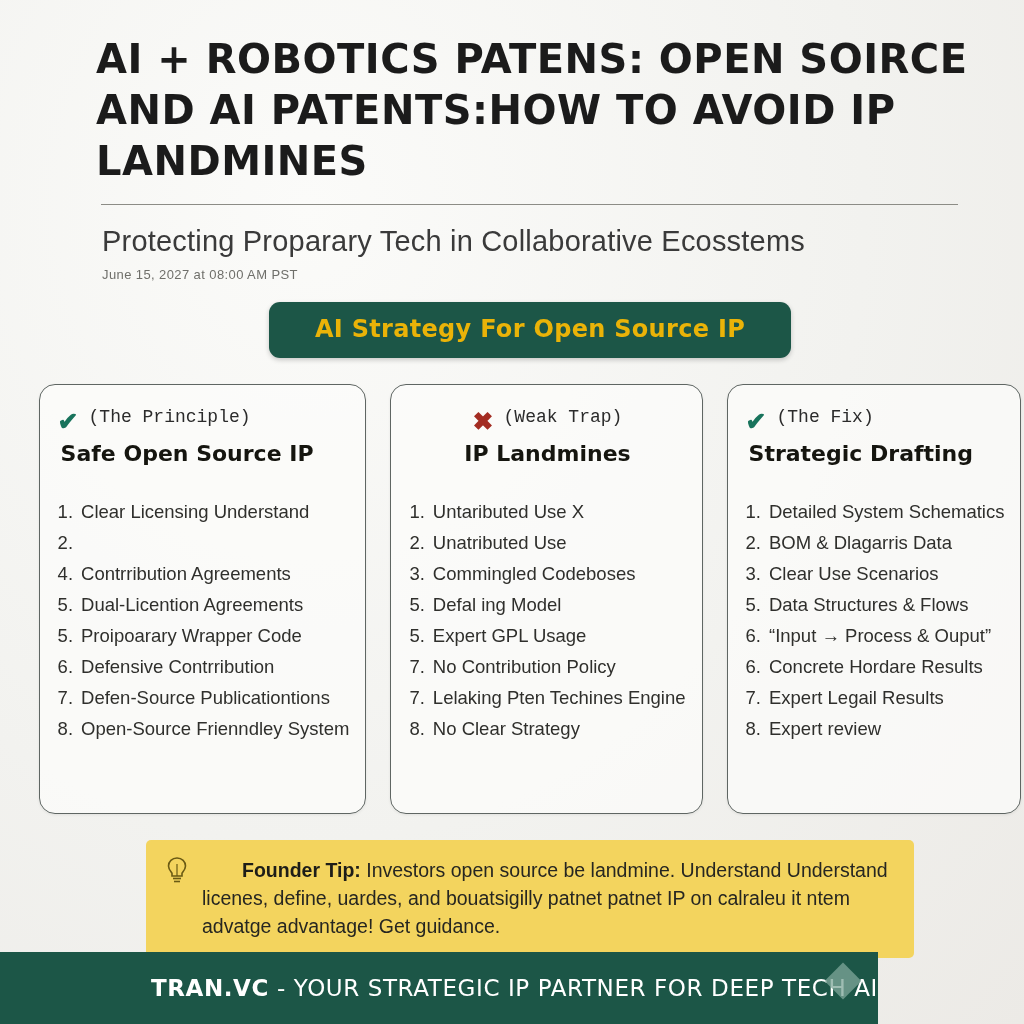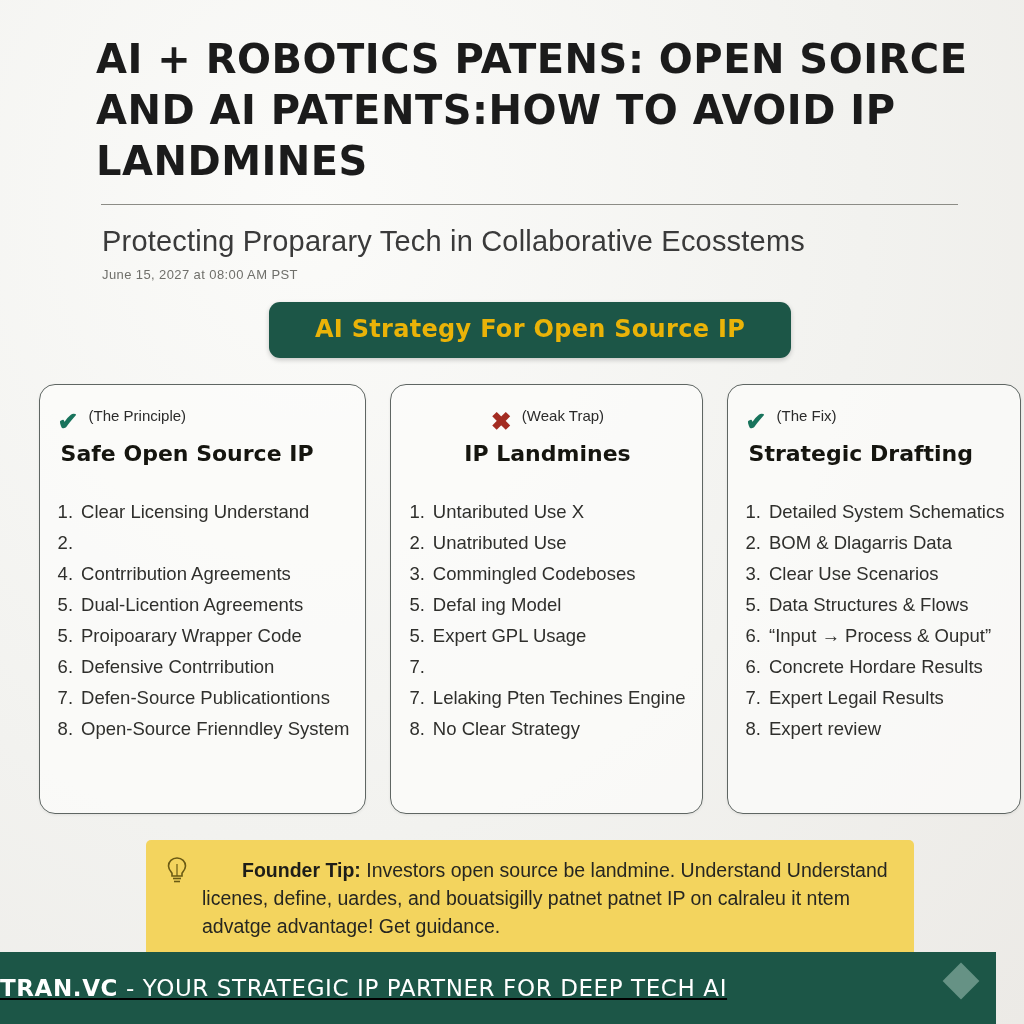--- a/index.html
+++ b/index.html
@@ -98,23 +98,23 @@
   .mark {
     font-size: 25px;
     line-height: 1;
     font-weight: bold;
     position: relative;
     top: 2px;
   }
   .mark.ok { color: #18735c; }
   .mark.bad { color: #a32c22; }
   .card-kicker {
-    font-size: 15px;
+    font-size: 18px;
     color: #2b2b2b;
-    font-family: Liberation Sans, sans-serif;
+    font-family: Liberation Mono, monospace;
   }
   .card-title {
     margin: 9px 0 0 3px;
     font-size: 22px;
     font-weight: bold;
     color: #15150f;
     font-family: "DejaVu Sans", sans-serif;
   }
   .card.center .card-head,
   .card.center .card-title {
@@ -169,28 +169,27 @@
   .tip-label {
     font-weight: bold;
     color: #1d1d18;
     margin-left: 40px;
   }
   
   .footer {
     position: absolute;
     left: 0;
     bottom: 0;
-    width: 996px;
+    width: 878px;
     height: 72px;
     background: #1c5647;
     display: flex;
     align-items: center;
-    justify-content: flex-start;
+    justify-content: flex-end;
     overflow: hidden;
-    text-decoration: underline;
   }
   .footer-text {
     color: #ffffff;
     font-size: 23px;
     letter-spacing: 0.6px;
     font-family: "DejaVu Sans", sans-serif;
     text-transform: uppercase;
   }
   .footer-brand { font-weight: bold; }
   .footer-diamond {
@@ -285,20 +284,21 @@
         <li>
             <span class="li-num">5.</span>
             <span>Defal ing Model</span>
           </li>
         <li>
             <span class="li-num">5.</span>
             <span>Expert GPL Usage</span>
           </li>
         <li>
             <span class="li-num">7.</span>
+            <span>No Contribution Policy</span>
           </li>
         <li>
             <span class="li-num">7.</span>
             <span>Lelaking Pten Techines Engine</span>
           </li>
         <li>
             <span class="li-num">8.</span>
             <span>No Clear Strategy</span>
           </li>
       </ul>

